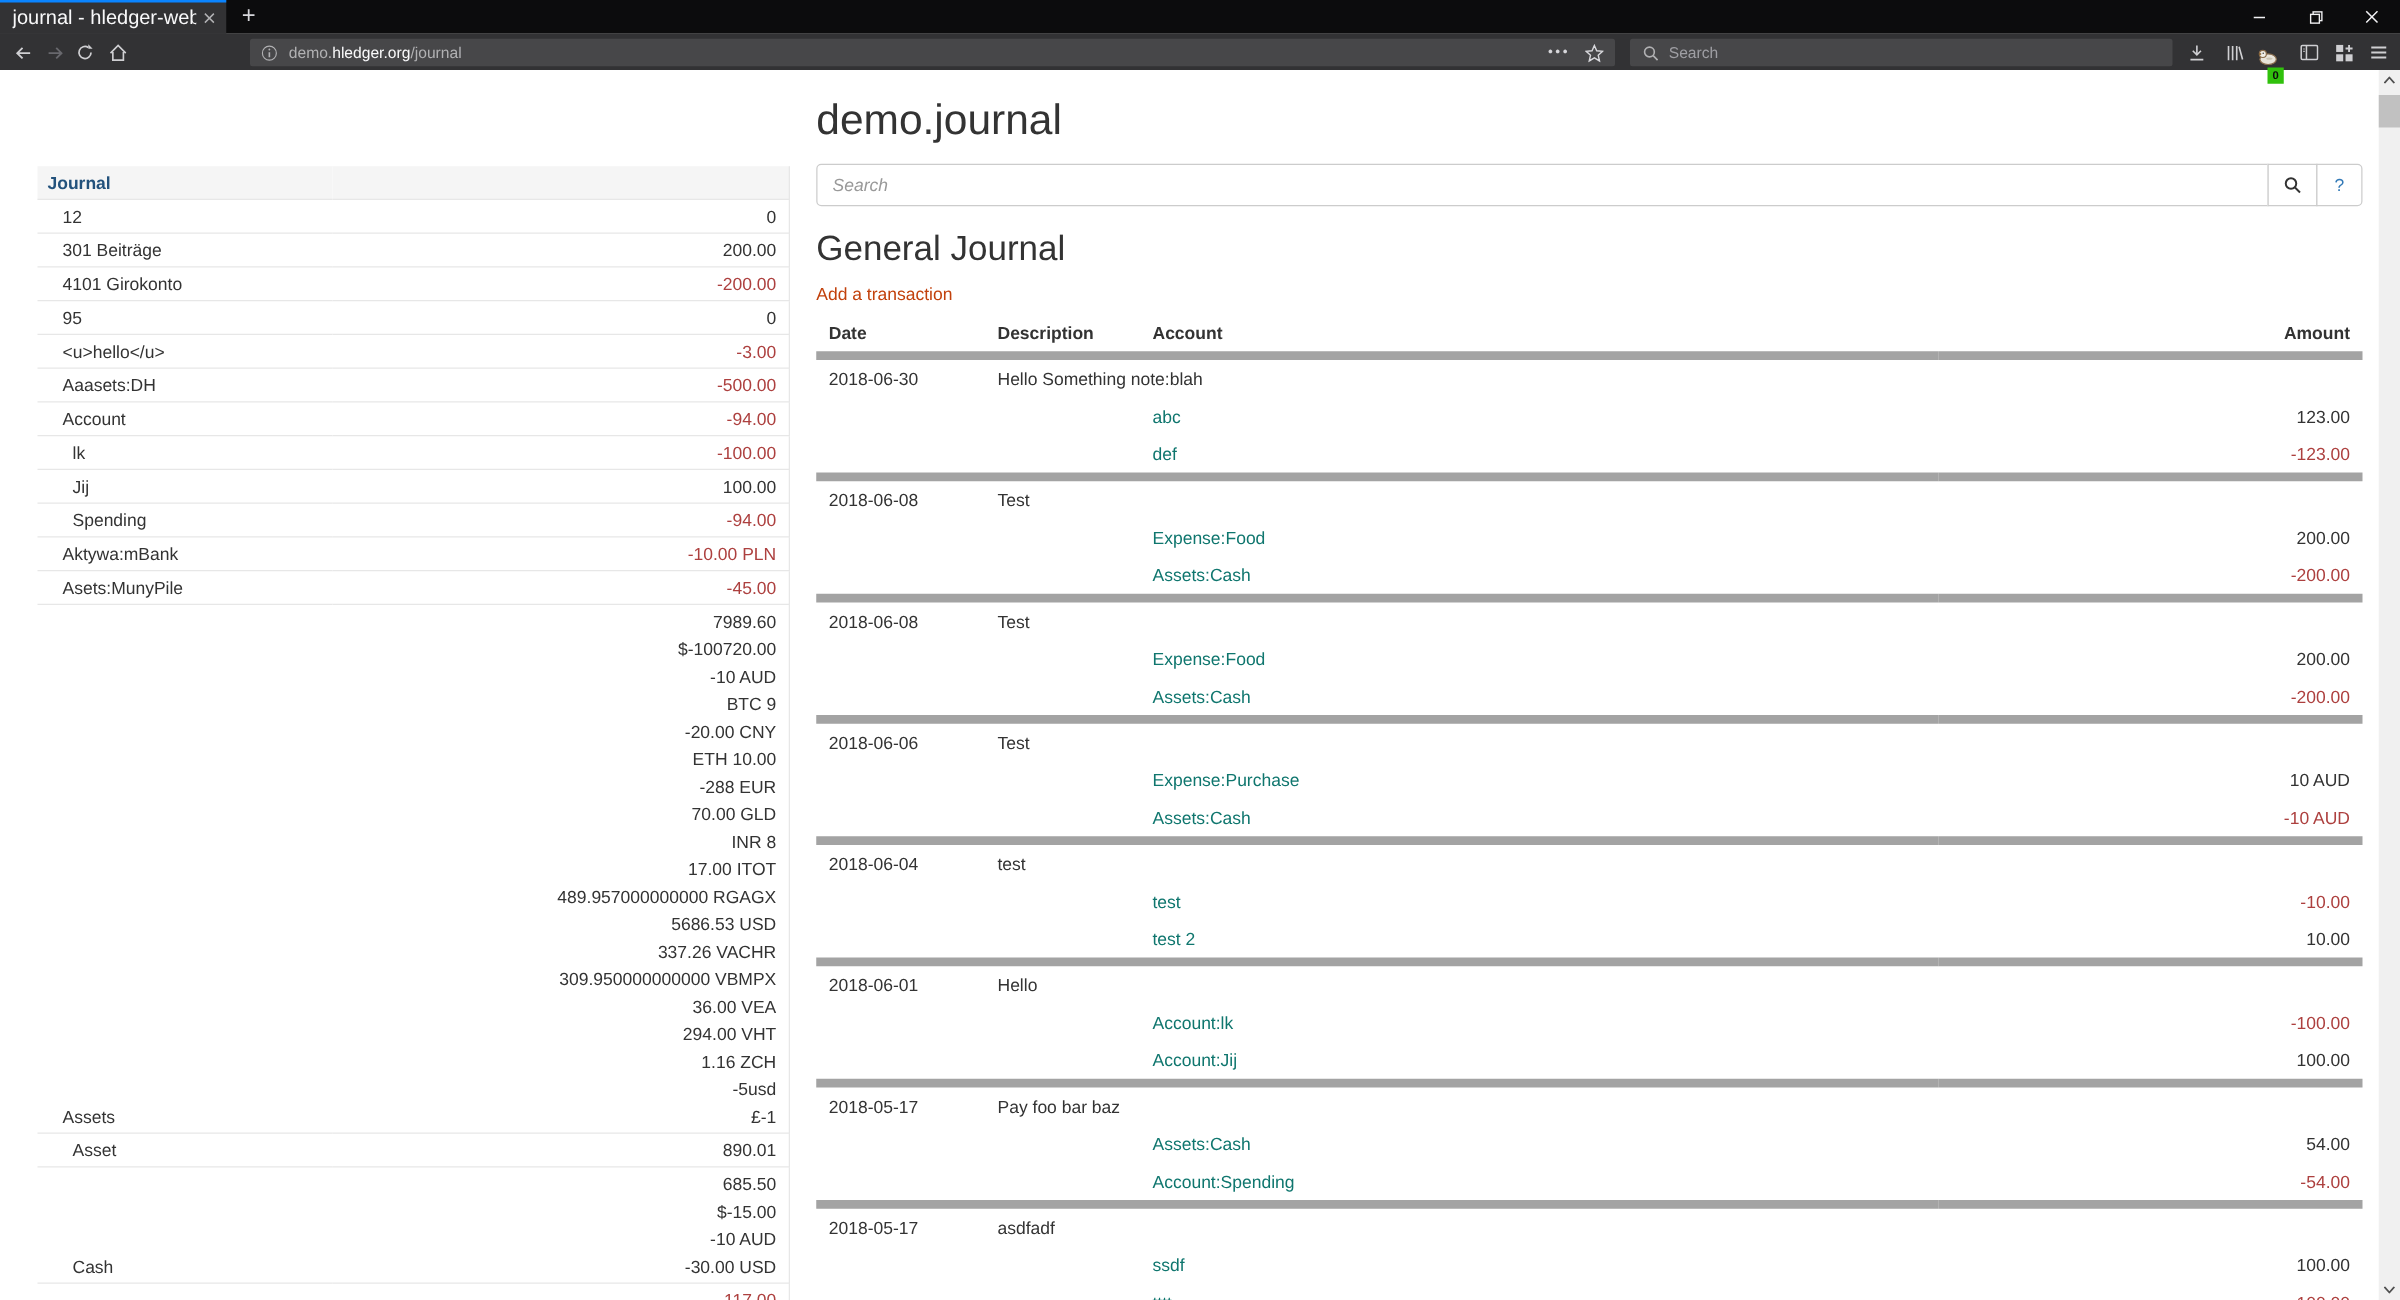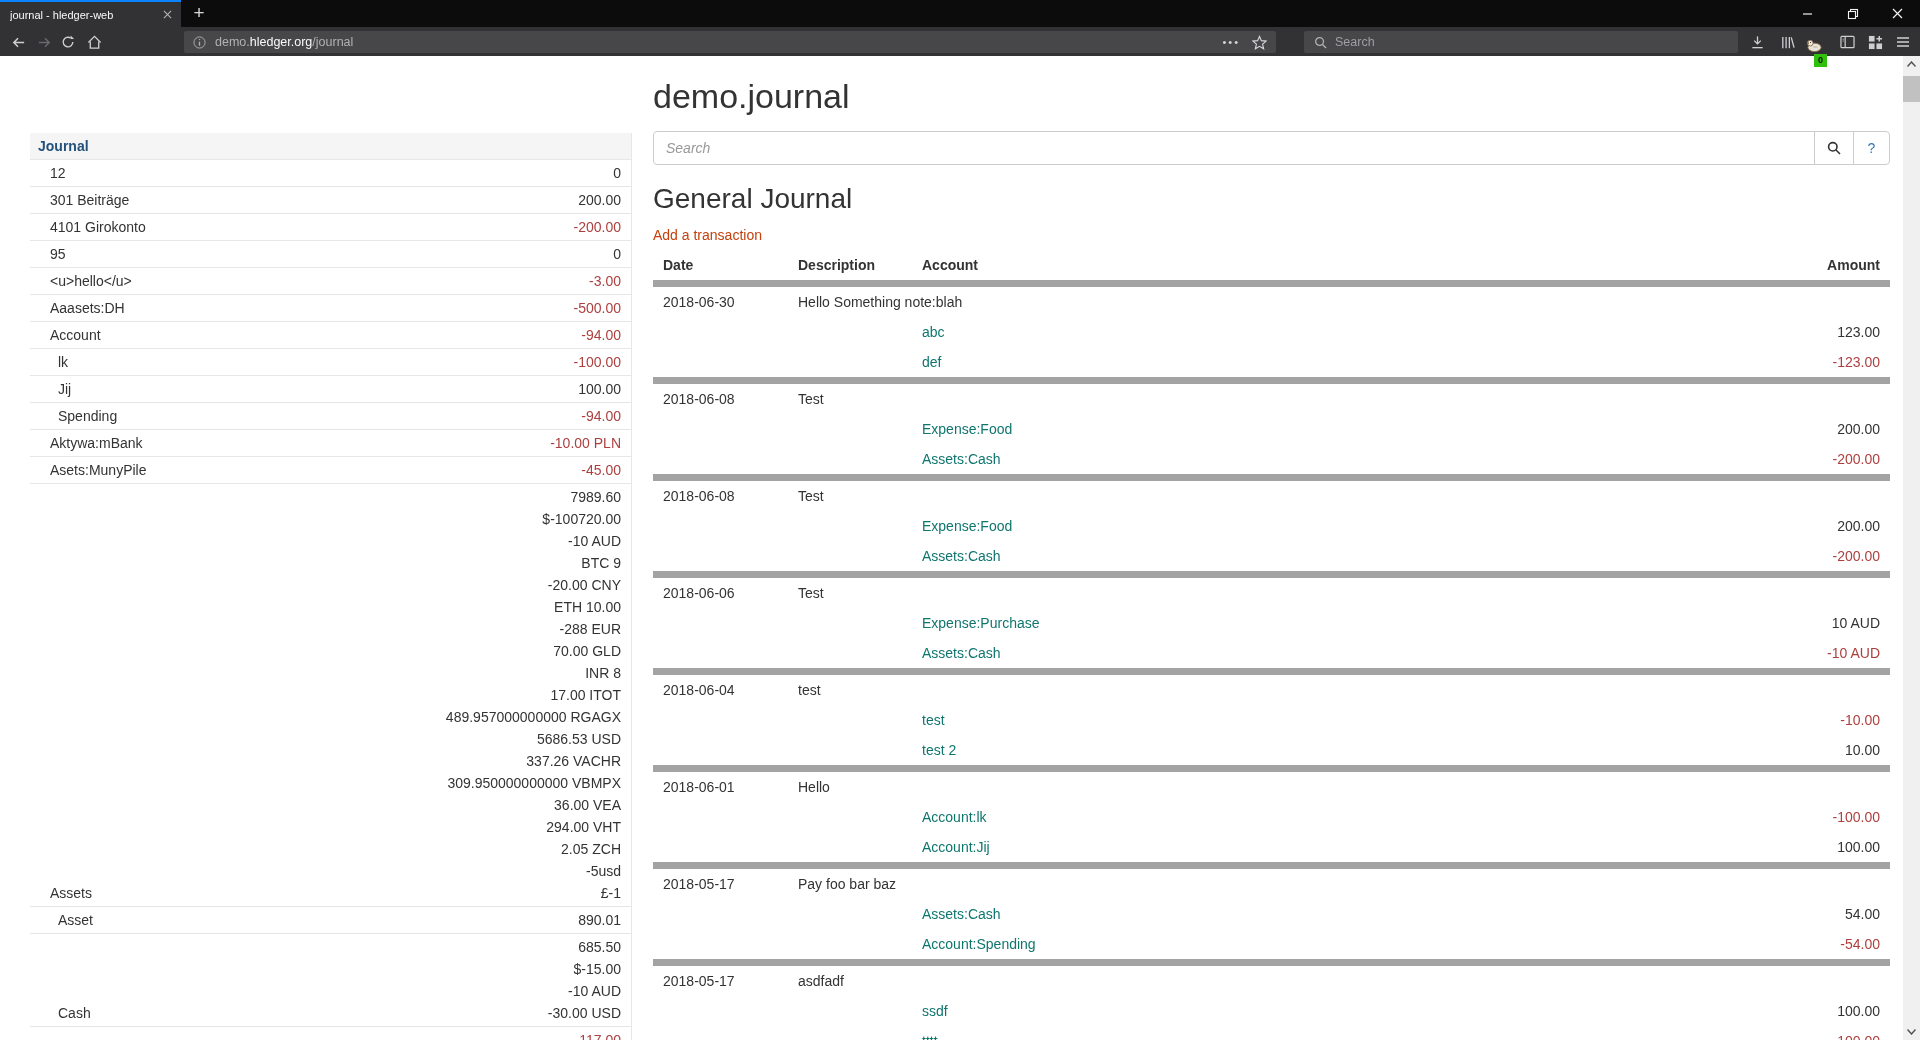--- a/index.html
+++ b/index.html
@@ -4,31 +4,31 @@
 <style>
   * { margin:0; padding:0; box-sizing:border-box; }
   html,body { width:1920px; height:1040px; overflow:hidden; background:#fff;
               font-family:"Liberation Sans","DejaVu Sans",sans-serif; }
   .screen { position:relative; width:1920px; height:1040px; overflow:hidden; }
 
   
   .titlebar { position:absolute; left:0; top:0; width:100%; height:27px; background:#0c0c0d; }
   .tab { position:absolute; left:0; top:0; width:181px; height:27px; background:#323234;
          border-top:2px solid #0a84ff; display:flex; align-items:center; }
-  .tab-title { margin-left:10px; font-size:11px; color:#f9f9fa; white-space:nowrap; overflow:hidden; flex:1; }
+  .tab-title { margin-left:10px; font-size:16px; color:#f9f9fa; white-space:nowrap; overflow:hidden; flex:1; }
   .tab-close { width:20px; height:20px; margin-right:4px; display:flex; align-items:center; justify-content:center; color:#b1b1b3; }
   .newtab { position:absolute; left:185px; top:0; width:28px; height:27px; text-align:center;
             line-height:25px; font-size:19px; color:#d7d7db; }
   .win-controls { position:absolute; right:0; top:0; height:27px; display:flex; }
   .win-btn { width:45px; height:27px; display:flex; align-items:center; justify-content:center; color:#f2f2f4; }
 
   .toolbar { position:absolute; left:0; top:27px; width:100%; height:29px; background:#323234; }
   .navbtn { position:absolute; top:3px; width:24px; height:24px; display:flex; align-items:center; justify-content:center; color:#cfcfd2; }
   .navbtn.disabled { color:#68686d; }
-  .urlbar { position:absolute; left:184px; top:4px; width:1092px; height:22px; background:#474749;
+  .urlbar { position:absolute; left:200px; top:4px; width:1092px; height:22px; background:#474749;
             border-radius:2px; display:flex; align-items:center; color:#b1b1b3; font-size:12.5px; }
   .urlbar .info { margin-left:9px; color:#b1b1b3; display:flex; }
   .url-text { margin-left:9px; white-space:nowrap; }
   .url-domain { color:#f9f9fa; }
   .url-spacer { flex:1; }
   .dots { font-size:11px; letter-spacing:2px; color:#d7d7db; margin-right:12px; }
   .starbtn { margin-right:9px; color:#d7d7db; display:flex; }
   .chrome-search { position:absolute; left:1304px; top:4px; width:434px; height:22px; background:#474749;
             border-radius:2px; display:flex; align-items:center; color:#9f9fa4; font-size:12.5px; }
   .chrome-search .mag { margin:0 8px 0 10px; color:#b1b1b3; display:flex; }
@@ -311,21 +311,21 @@
               <div class="amt">-288 EUR</div>
               <div class="amt">70.00 GLD</div>
               <div class="amt">INR 8</div>
               <div class="amt">17.00 ITOT</div>
               <div class="amt">489.957000000000 RGAGX</div>
               <div class="amt">5686.53 USD</div>
               <div class="amt">337.26 VACHR</div>
               <div class="amt">309.950000000000 VBMPX</div>
               <div class="amt">36.00 VEA</div>
               <div class="amt">294.00 VHT</div>
-              <div class="amt">2.05 ZCH</div>
+              <div class="amt">1.16 ZCH</div>
               <div class="amt">-5usd</div>
               <div class="amt">£-1</div>
             </td>
           </tr>
           <tr>
             <td class="nm d2"><a>Asset</a></td>
             <td class="amts">
               <div class="amt">890.01</div>
             </td>
           </tr>

